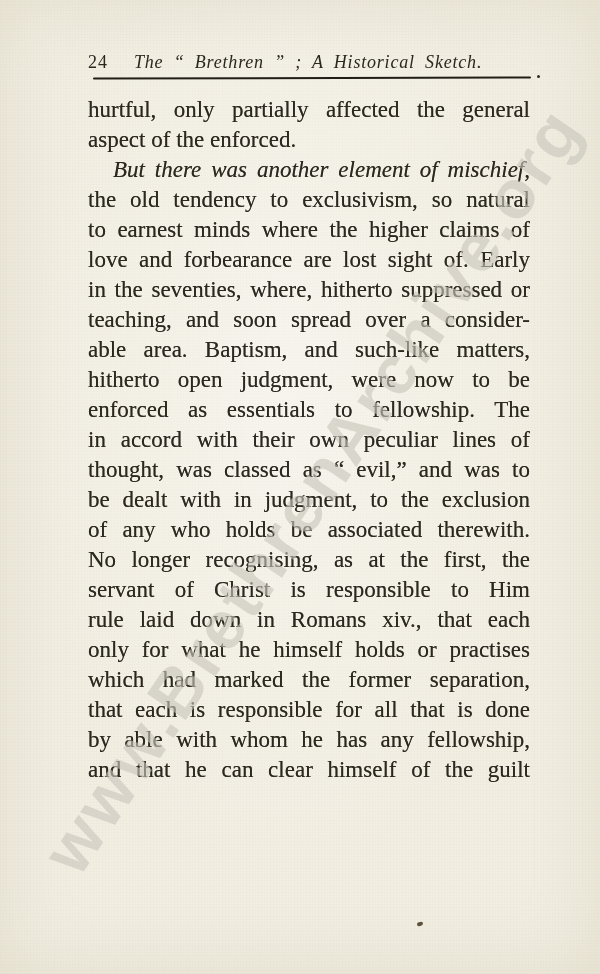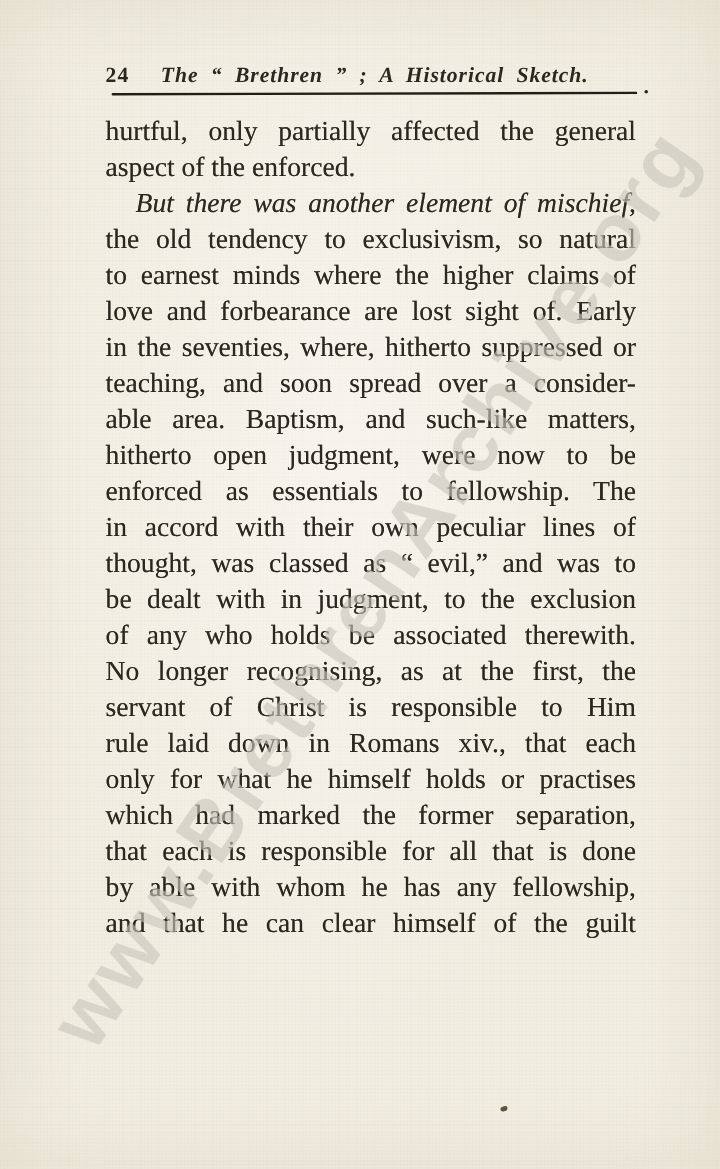--- a/index.html
+++ b/index.html
@@ -15,21 +15,20 @@
     overflow:hidden;
     font-family:"Liberation Serif", serif;
     color:#2b2820;
   }
   .header{
     position:absolute;
     top:52px;left:88px;width:444px;
     display:flex;align-items:baseline;
     font-size:18px;
     white-space:nowrap;
-    font-weight:bold;
   }
   .page-number{
     letter-spacing:1px;
     margin-right:26px;
   }
   .header-title{
     font-style:italic;
     letter-spacing:0.8px;
     word-spacing:5px;
     flex:1;

